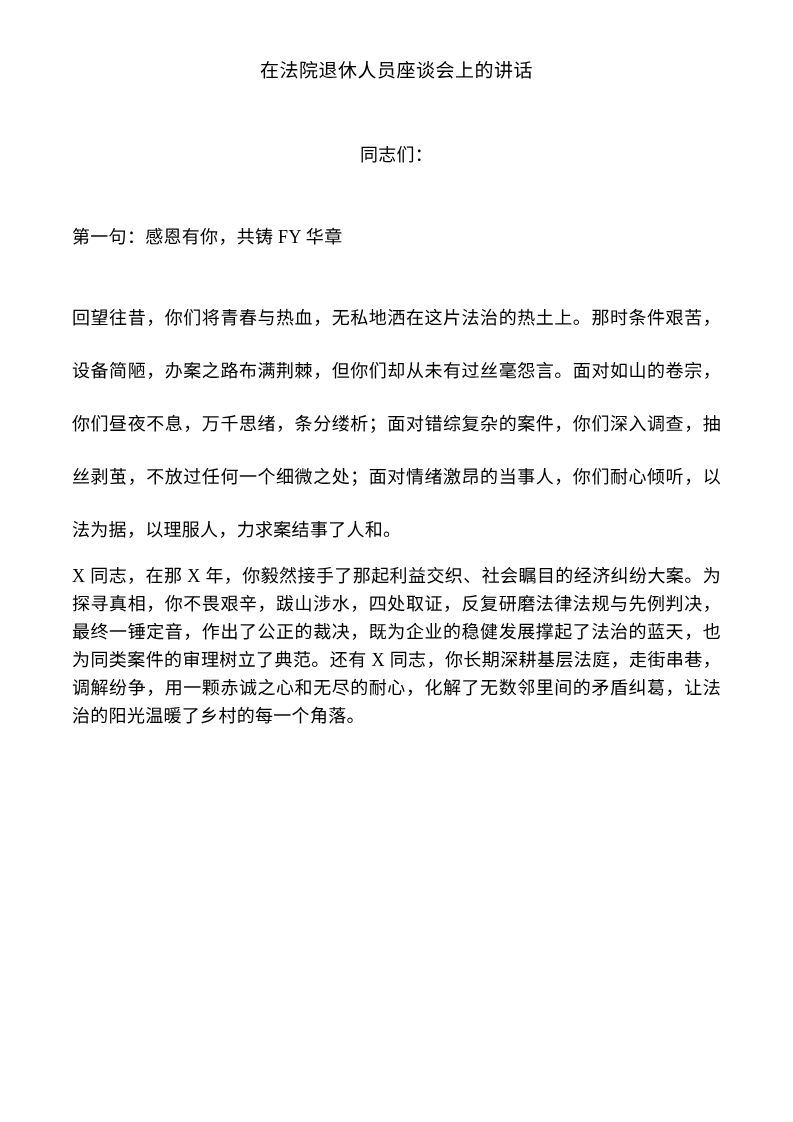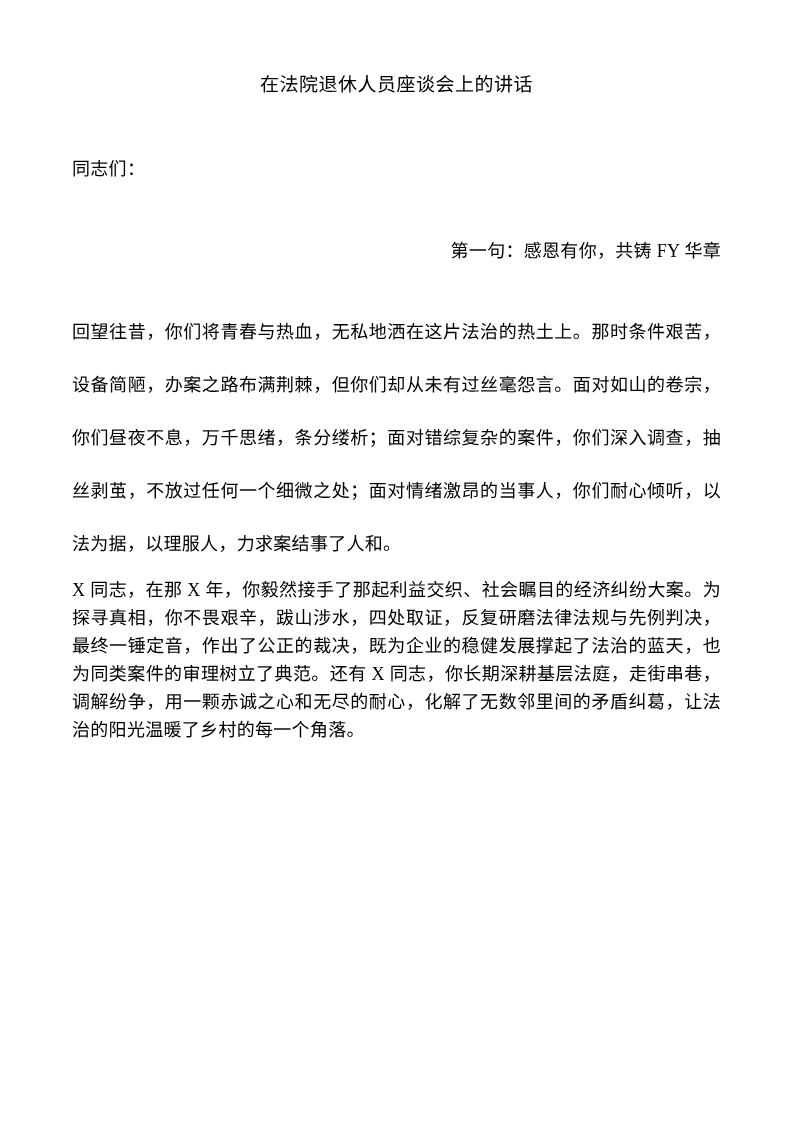--- a/index.html
+++ b/index.html
@@ -11,49 +11,49 @@
     width: 793px;
     height: 1122px;
     overflow: hidden;
     font-family: "Liberation Serif", "DejaVu Serif", serif;
     color: #000000;
   }
   .page {
     box-sizing: border-box;
     width: 793px;
     height: 1122px;
-    padding: 58px 72px 0 72px;
+    padding: 44px 72px 0 72px;
     background: #ffffff;
   }
   .doc-title {
     margin: 0 0 32px 0;
     font-size: 19px;
     font-weight: normal;
     line-height: 53px;
     text-align: center;
     letter-spacing: 0.5px;
   }
   .doc-par {
     margin: 0;
     font-size: 18px;
     line-height: 53px;
     text-align: justify;
     text-justify: inter-character;
     letter-spacing: 0.3px;
   }
   .salutation {
     margin-bottom: 29px;
-    text-align: left;
+    text-align: center;
   }
   .par-opening {
     margin-bottom: 14px;
   }
   .sec-heading {
     margin-bottom: 28px;
-    text-align: right;
+    text-align: left;
     font-weight: normal;
     font-size: 18px;
     line-height: 53px;
     letter-spacing: 0.3px;
   }
   .par-first-point {
     margin-bottom: 5px;
   }
   .par-examples {
     line-height: 28px;

